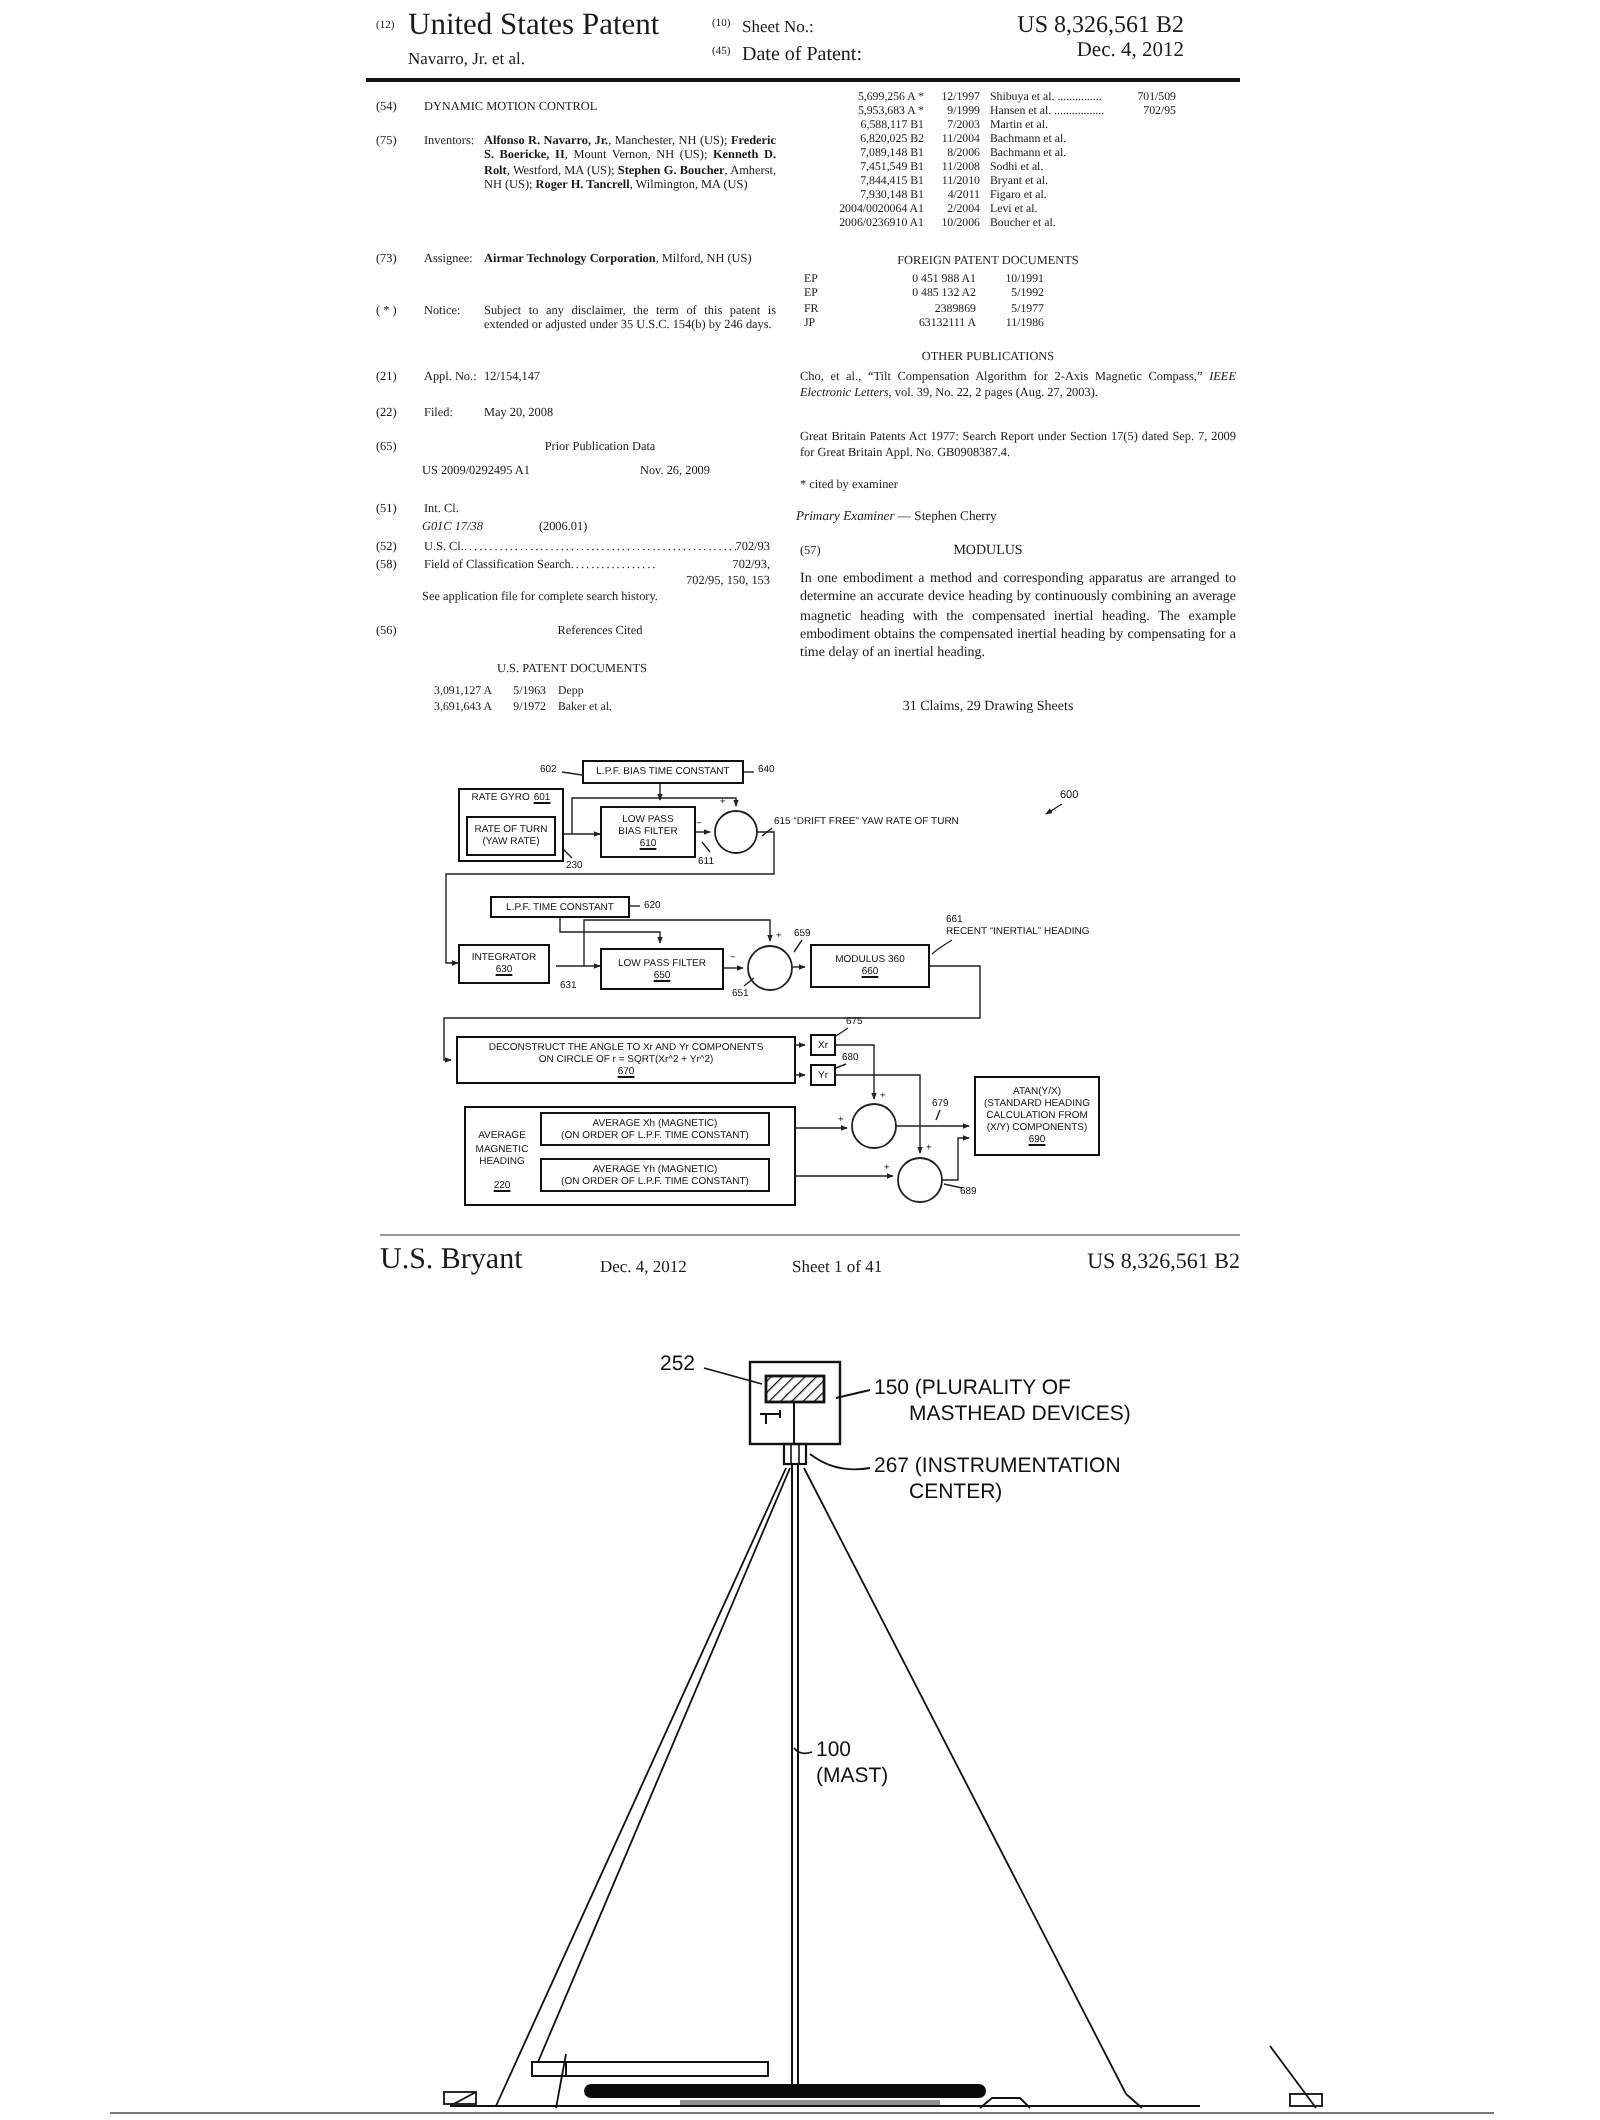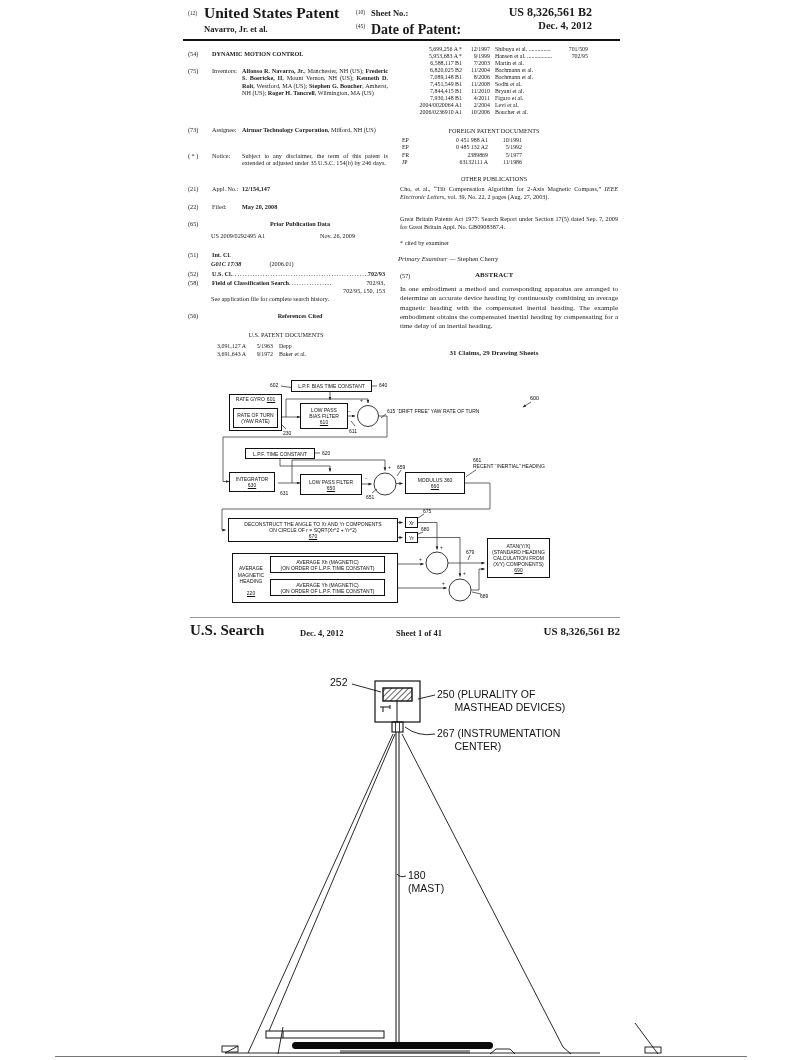--- a/index.html
+++ b/index.html
@@ -1,19 +1,19 @@
 <!DOCTYPE html>
 <html><head>
 <meta charset="utf-8">
 <style>
   html,body{margin:0;padding:0;background:#fff;}
   #stage{position:relative;width:800px;height:1060px;background:#ffffff;overflow:hidden;
          font-family:"Liberation Serif",serif;color:#1a1a1a;}
   .abs{position:absolute;}
-  .b{font-weight:bold;}
+  .b{font-weight:normal;}
   .i{font-style:italic;}
   
   .small6{font-size:6.2px;line-height:7.3px;}
   .lrow{position:absolute;display:flex;font-size:6.2px;line-height:7.3px;}
   .fnum{width:24px;flex:none;}
   .flab{width:30px;flex:none;}
   .fval{flex:1;}
   .just{text-align:justify;}
   .dots{flex:1;overflow:hidden;white-space:nowrap;letter-spacing:1px;}
   
@@ -52,21 +52,21 @@
 
 <div id="stage">
 
   <div class="abs" style="left:188px;top:10px;font-size:5.5px;">(12)</div>
   <div class="abs b" style="left:204px;top:4px;font-size:15.5px;">United States Patent</div>
   <div class="abs b" style="left:204px;top:24px;font-size:8.5px;">Navarro, Jr. et al.</div>
   <div class="abs" style="left:356px;top:9px;font-size:5.5px;">(10)</div>
   <div class="abs b" style="left:371px;top:8px;font-size:8.5px;">Sheet No.:</div>
   <div class="abs b" style="left:470px;top:5px;width:122px;text-align:right;font-size:12px;">US 8,326,561 B2</div>
   <div class="abs" style="left:356px;top:23px;font-size:5.5px;">(45)</div>
-  <div class="abs b" style="left:371px;top:22px;font-size:14px;">Date of Patent:</div>
+  <div class="abs b" style="left:371px;top:22px;font-size:10px;">Date of Patent:</div>
   <div class="abs b" style="left:470px;top:20px;width:122px;text-align:right;font-size:10.5px;">Dec. 4, 2012</div>
   <div class="abs" style="left:183px;top:39px;width:437px;height:2.2px;background:#111;"></div>
 
   <div class="lrow" style="left:188px;top:50px;width:200px;">
     <span class="fnum">(54)</span>
     <span class="fval b">DYNAMIC MOTION CONTROL</span>
   </div>
   <div class="lrow" style="left:188px;top:67px;width:200px;">
     <span class="fnum">(75)</span>
     <span class="flab">Inventors:</span>
@@ -228,21 +228,21 @@
         <span class="tcell">63132111 A</span>
         <span class="tcell">11/1986</span>
       </div>
     </div>
   <div class="abs small6" style="left:400px;top:175px;width:188px;text-align:center;">OTHER PUBLICATIONS</div>
   <div class="abs just" style="left:400px;top:185px;width:218px;font-size:6.2px;line-height:7.6px;"><span>Cho, et al., “Tilt Compensation Algorithm for 2-Axis Magnetic Compass,” </span><span style="font-style: italic;">IEEE Electronic Letters</span><span>, vol. 39, No. 22, 2 pages (Aug. 27, 2003).</span></div>
   <div class="abs just" style="left:400px;top:215px;width:218px;font-size:6.2px;line-height:7.6px;">Great Britain Patents Act 1977: Search Report under Section 17(5) dated Sep. 7, 2009 for Great Britain Appl. No. GB0908387.4.</div>
   <div class="abs" style="left:400px;top:239px;font-size:6.2px;">* cited by examiner</div>
   <div class="abs" style="left:398px;top:255px;font-size:6.6px;"><span style="font-style: italic;">Primary Examiner</span><span> — Stephen Cherry</span></div>
   <div class="abs" style="left:400px;top:272px;font-size:6.2px;">(57)</div>
-  <div class="abs b" style="left:400px;top:271px;width:188px;text-align:center;font-size:7px;">ABSTRACT</div>
+  <div class="abs b" style="left:400px;top:271px;width:188px;text-align:center;font-size:7px;">MODULUS</div>
   <div class="abs just" style="left:400px;top:285px;width:218px;font-size:7px;line-height:9.3px;">In one embodiment a method and corresponding apparatus are arranged to determine an accurate device heading by continuously combining an average magnetic heading with the compensated inertial heading. The example embodiment obtains the compensated inertial heading by compensating for a time delay of an inertial heading.</div>
   <div class="abs b" style="left:400px;top:349px;width:188px;text-align:center;font-size:7px;">31 Claims, 29 Drawing Sheets</div>
 
   <div id="diag">
     <svg width="450" height="242" viewBox="0 0 450 242">
       <defs>
         <marker id="arr" markerWidth="6" markerHeight="6" refX="4.5" refY="2" orient="auto">
           <path d="M0,0L5,2L0,4z" fill="#222"></path>
         </marker>
       </defs>
@@ -379,21 +379,21 @@
     <div class="dlabel" style="left:293px;top:84px;">661
 RECENT “INERTIAL” HEADING</div>
     <div class="dlabel" style="left:243px;top:135px;">675</div>
     <div class="dlabel" style="left:241px;top:153px;">680</div>
     <div class="dlabel" style="left:286px;top:176px;">679</div>
     <div class="dlabel" style="left:300px;top:220px;">689</div>
   </div>
 
   <div class="sep" style="left:190px;top:617px;width:430px;height:1px;"></div>
 
-  <div class="abs b" style="left:190px;top:622px;font-size:15px;">U.S. Search</div>
+  <div class="abs b" style="left:190px;top:622px;font-size:15px;">U.S. Bryant</div>
   <div class="abs b" style="left:300px;top:628px;font-size:8.5px;">Dec. 4, 2012</div>
   <div class="abs b" style="left:396px;top:628px;font-size:8.5px;">Sheet 1 of 41</div>
   <div class="abs b" style="left:480px;top:625px;width:140px;text-align:right;font-size:11px;">US 8,326,561 B2</div>
 
   <svg class="abs" style="left:130px;top:655px;" width="560" height="405" viewBox="0 0 560 405">
 
     <g stroke="#111" fill="none">
       <rect x="245" y="26" width="45" height="41" stroke-width="1.2"></rect>
       <defs>
         <pattern id="hatch" width="4" height="4" patternUnits="userSpaceOnUse" patternTransform="rotate(45)">
@@ -443,21 +443,21 @@
       <rect x="210" y="395" width="130" height="3.5" fill="#444" opacity="0.6"></rect>
       <path d="M360,399 L366,394 H380 L385,399" stroke="#111" stroke-width="0.9" fill="none"></path>
       <rect x="92" y="391" width="16" height="6" stroke="#111" stroke-width="0.9" fill="none"></rect>
       <rect x="515" y="392" width="16" height="6" stroke="#111" stroke-width="0.9" fill="none"></rect>
       <path d="M95,398 H470" stroke="#111" stroke-width="0.9" fill="none"></path>
       <path d="M108,391 L95,398" stroke="#111" stroke-width="0.9" fill="none"></path>
     </g>
   </svg>
 
   <div class="p2lab" style="left:330px;top:676px;">252</div>
-  <div class="p2lab" style="left:437px;top:688px;">250 (PLURALITY OF
+  <div class="p2lab" style="left:437px;top:688px;">150 (PLURALITY OF
       MASTHEAD DEVICES)</div>
   <div class="p2lab" style="left:437px;top:727px;">267 (INSTRUMENTATION
       CENTER)</div>
-  <div class="p2lab" style="left:408px;top:869px;">180
+  <div class="p2lab" style="left:408px;top:869px;">100
 (MAST)</div>
 
   <div class="abs" style="left:55px;top:1056px;width:692px;height:1.2px;background:#777;"></div>
 </div>
 
 </body></html>

